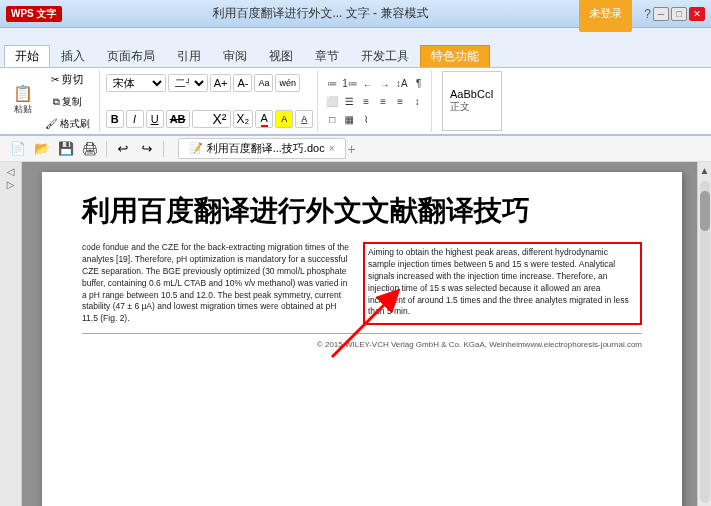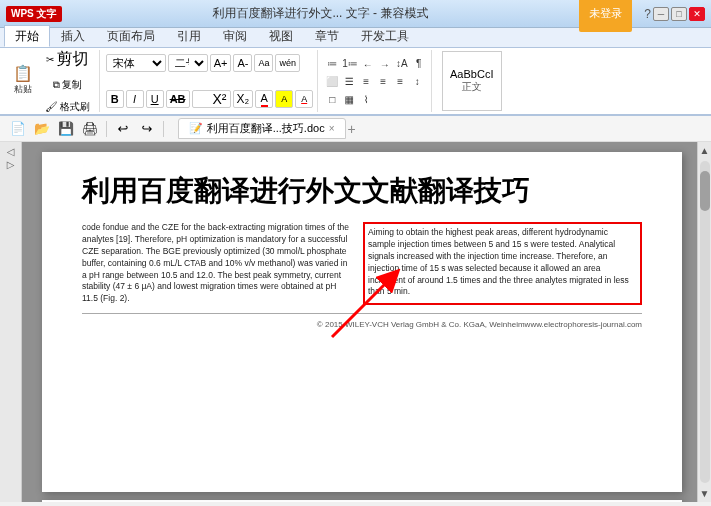--- a/index.html
+++ b/index.html
@@ -23,21 +23,21 @@
       font-weight: bold;
       padding: 1px 5px;
       border-radius: 2px;
     }
     .title-center { font-size: 12px; color: #333; flex: 1; text-align: center; }
     .title-right { display: flex; align-items: center; gap: 4px; font-size: 11px; color: #555; }
     .win-btn { width: 16px; height: 14px; border: 1px solid #888; border-radius: 2px; display: inline-flex; align-items: center; justify-content: center; font-size: 9px; cursor: pointer; background: #e8e8e8; }
 
     
     #ribbon-tabs {
-      height: 20px;
+      height: 40px;
       background: #e8f0fb;
       display: flex;
       align-items: flex-end;
       padding-left: 4px;
       border-bottom: 1px solid #b0c4de;
     }
     .ribbon-tab {
       padding: 2px 10px;
       font-size: 12px;
       color: #333;
@@ -368,35 +368,36 @@
 
 <div id="ribbon-tabs">
   <div class="ribbon-tab active">开始</div>
   <div class="ribbon-tab">插入</div>
   <div class="ribbon-tab">页面布局</div>
   <div class="ribbon-tab">引用</div>
   <div class="ribbon-tab">审阅</div>
   <div class="ribbon-tab">视图</div>
   <div class="ribbon-tab">章节</div>
   <div class="ribbon-tab">开发工具</div>
+  <div class="ribbon-tab highlight">特色功能</div>
 </div>
 
 <div id="ribbon-toolbar">
 
   <div class="toolbar-group">
     <div style="display:flex;flex-direction:column;align-items:center;gap:1px;">
       <div class="tb-btn">
         <span class="tb-icon">📋</span>
         <span class="tb-label">粘贴</span>
       </div>
     </div>
     <div style="display:flex;flex-direction:column;gap:2px;">
       <div class="tb-btn" style="flex-direction:row;gap:2px;">
         <span>✂</span>
-        <span style="font-size:16px;">剪切</span>
+        <span style="font-size:11px;">剪切</span>
       </div>
       <div class="tb-btn" style="flex-direction:row;gap:2px;">
         <span>⧉</span>
         <span style="font-size:10px;">复制</span>
       </div>
       <div class="tb-btn" style="flex-direction:row;gap:2px;">
         <span>🖌</span>
         <span style="font-size:10px;">格式刷</span>
       </div>
     </div>
@@ -453,21 +454,21 @@
       <div class="para-row">
         <button class="para-btn">□</button>
         <button class="para-btn">▦</button>
         <button class="para-btn">⌇</button>
       </div>
     </div>
   </div>
 
   <div class="toolbar-group">
     <div class="style-box">
-      <div style="text-align:center;">
+      <div style="">
         <div style="font-size:11px;">AaBbCcI</div>
         <div style="font-size:10px;color:#555;">正文</div>
       </div>
     </div>
   </div>
 </div>
 
 <div id="quick-access">
   <div class="qa-btn" title="新建">📄</div>
   <div class="qa-btn" title="打开">📂</div>

